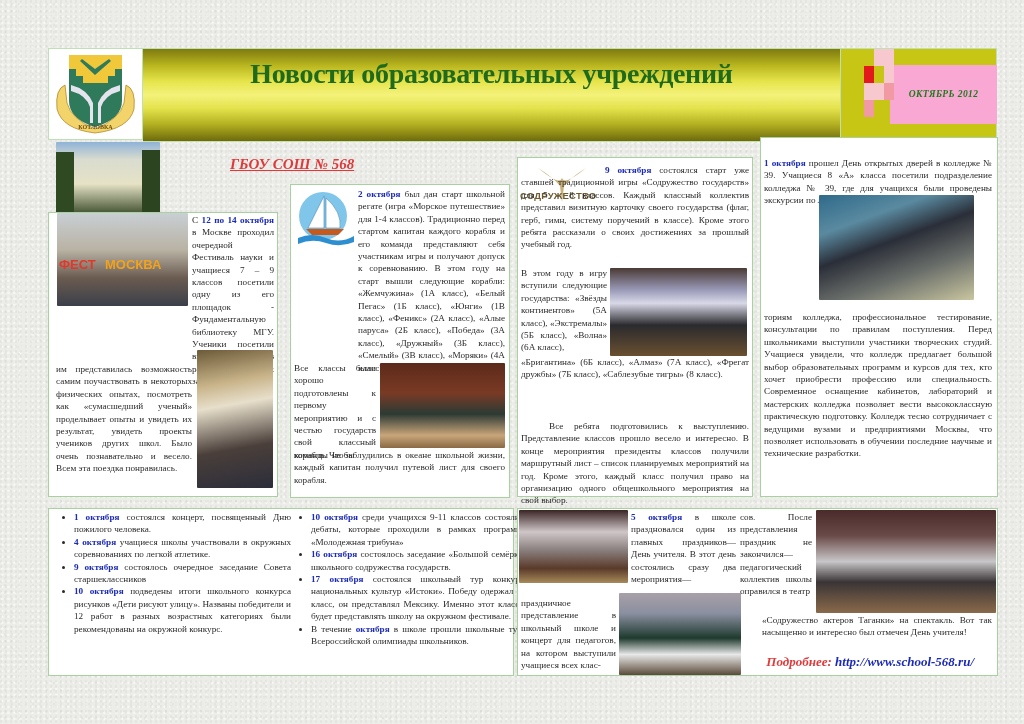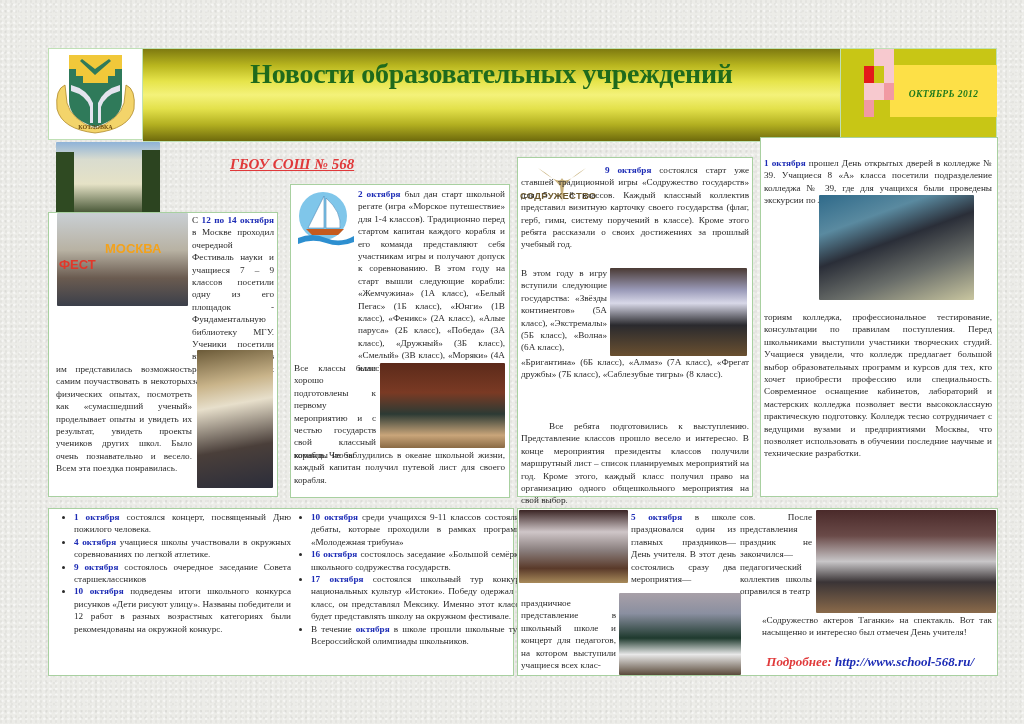--- a/index.html
+++ b/index.html
@@ -21,21 +21,21 @@
   .photo{position:absolute;border-radius:1px;}
 
   
   #logo{left:48px;top:48px;width:95px;height:92px;background:#fff;border:1px solid #bfe0b5;box-sizing:border-box;}
   #banner{left:143px;top:48px;width:697px;height:92px;
     background:linear-gradient(180deg,#7e7a10 0%,#b9b61f 18%,#e6e44a 35%,#f4f27a 50%,#e3e14b 65%,#b3b021 82%,#6e6a0c 100%);
     border-top:1px solid #bfe0b5;border-bottom:1px solid #bfe0b5;}
   #banner-title{position:absolute;left:0;right:0;top:6px;text-align:center;
     font-family:"Liberation Serif", serif;font-weight:bold;font-size:28px;line-height:38px;color:#1f6a1c;letter-spacing:-0.3px;}
   #month-block{left:840px;top:48px;width:157px;height:92px;background:#c8c615;border:1px solid #bfe0b5;box-sizing:border-box;}
-  #month-inner{left:890px;top:65px;width:107px;height:52px;background:#fde047;}
+  #month-inner{left:890px;top:65px;width:107px;height:59px;background:#f9a8d4;}
   #month-label{position:absolute;left:0;right:0;top:24px;text-align:center;font-style:italic;font-weight:bold;font-size:9.5px;color:#1f7a1c;letter-spacing:0.4px;}
   .sq{position:absolute;width:10px;height:17px;}
 
   #school-title{left:230px;top:156px;font-style:italic;font-weight:bold;font-size:15px;color:#e0393a;text-decoration:underline;}
 </style>
 </head>
 <body>
 
 <div id="logo" class="abs">
   <svg width="93" height="90" viewBox="0 0 93 90">
@@ -70,21 +70,21 @@
 
 <div class="photo" style="left:56px;top:142px;width:104px;height:70px;background:linear-gradient(180deg,#8fb3d8 0%,#d9dccf 25%,#e5e2c6 60%,#4b5a3a 100%);">
   <div class="abs" style="left:0;top:10px;width:18px;height:60px;background:#2f4a22;"></div>
   <div class="abs" style="left:86px;top:8px;width:18px;height:62px;background:#2c4420;"></div>
 </div>
 
 <div id="school-title" class="abs">ГБОУ СОШ  № 568</div>
 
 <div class="box" style="left:48px;top:212px;width:230px;height:285px;"></div>
 <div class="photo" style="left:57px;top:213px;width:131px;height:93px;background:linear-gradient(180deg,#c9cfd4 0%,#b8b2a3 40%,#6a5b50 70%,#3b3f4a 100%);">
-  <div class="abs" style="left:2px;top:28px;font:bold 13px 'Liberation Sans',sans-serif;color:#f3a21c;padding-left:46px;">МОСКВА</div>
+  <div class="abs" style="left:2px;top:44px;font:bold 13px 'Liberation Sans',sans-serif;color:#f3a21c;padding-left:46px;">МОСКВА</div>
   <div class="abs" style="left:2px;top:44px;font:bold 13px 'Liberation Sans',sans-serif;color:#e2372a;">ФЕСТ</div>
 </div>
 <div class="abs txt" style="left:192px;top:214px;width:82px;">
   <span>С </span><span class="date">12 по 14 октября</span><span> в Москве проходил очередной Фестиваль науки и учащиеся 7 – 9 классов посетили одну из его площадок - Фундаментальную библиотеку МГУ. Ученики посетили выставку стендов различных учебных заведений, где</span>
 </div>
 <div class="abs txt" style="left:198px;top:350px;width:76px;height:138px;"></div>
 <div class="photo" style="left:197px;top:350px;width:76px;height:138px;background:linear-gradient(170deg,#6b5a38 0%,#c9b48a 25%,#e7dfcb 40%,#4a3f3a 70%,#2b2d3a 100%);"></div>
 <div class="abs txt" style="left:56px;top:363px;width:136px;">им представилась возможность самим поучаствовать в некоторых физических опытах, посмотреть как «сумасшедший ученый» проделывает опыты и увидеть их результат, увидеть проекты учеников других школ. Было очень познавательно и весело. Всем эта поездка понравилась.</div>
 
 <div class="box" style="left:290px;top:184px;width:220px;height:314px;"></div>

